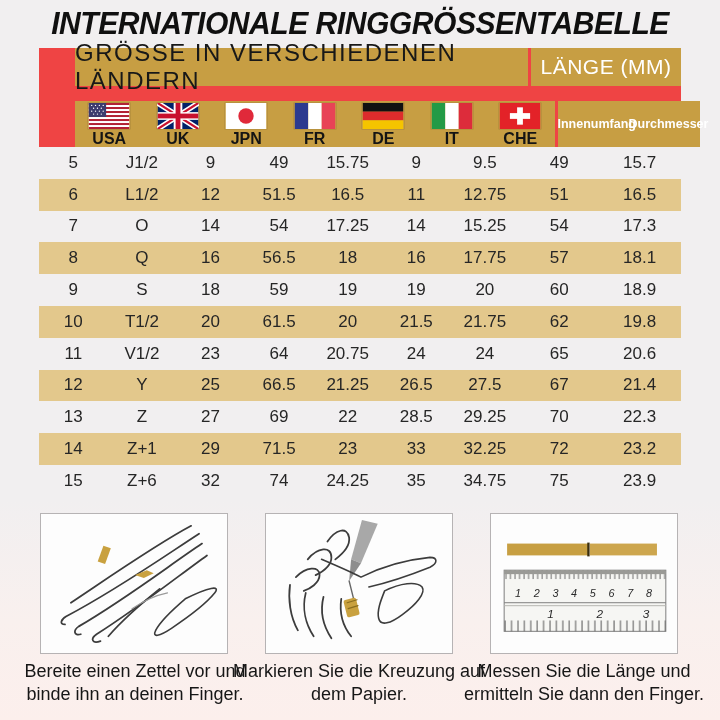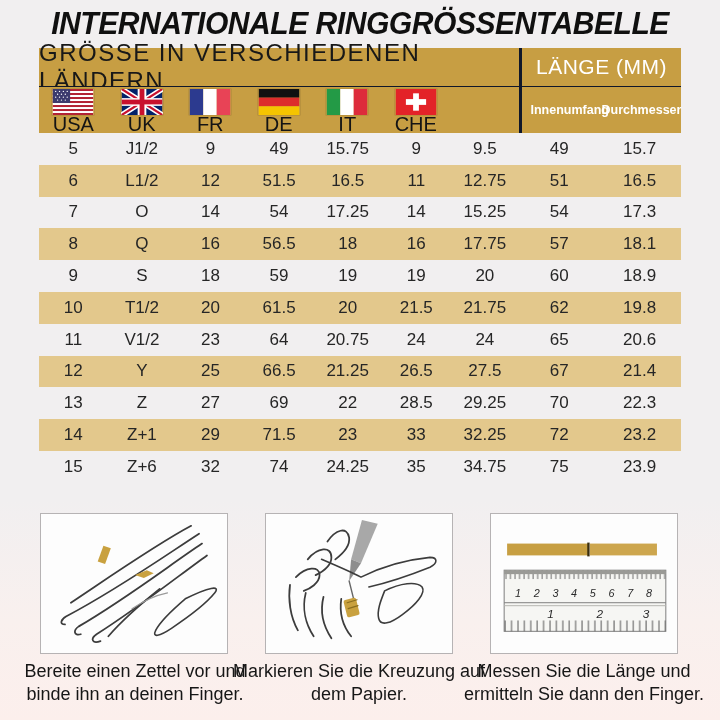--- a/index.html
+++ b/index.html
@@ -9,39 +9,39 @@
     font-family:"Liberation Sans","DejaVu Sans",sans-serif;
     -webkit-font-smoothing:antialiased;
   }
   .page-title{
     position:absolute;top:6px;left:0;width:720px;text-align:center;
     font-size:31px;font-weight:bold;font-style:italic;color:#101010;
     letter-spacing:-0.5px;transform:scaleX(0.97);margin:0;
   }
   
   .ring-table{position:absolute;left:39px;top:48px;width:642px;}
-  .thead{background:#0f172a;display:flex;flex-direction:column;gap:1px;}
+  .thead{background:#ef4444;display:flex;flex-direction:column;gap:15px;padding-left:36px;}
   .thead-row{display:flex;gap:3px;}
   .hdr-left{
     width:480px;height:38px;background:#c79e43;
     display:flex;align-items:center;justify-content:center;
     font-size:24px;color:#181818;letter-spacing:1.5px;
   }
   .hdr-right{
     width:159px;height:38px;background:#c79e43;
     display:flex;align-items:center;justify-content:center;
     font-size:21px;font-weight:normal;color:#ffffff;letter-spacing:0.5px;
   }
   .flags-left{width:480px;height:46px;background:#c79e43;display:flex;}
   .flag-cell{
     width:68.5px;display:flex;flex-direction:column;align-items:center;
     justify-content:center;gap:1px;padding-top:2px;
   }
   .flag-cell svg{display:block;box-shadow:0 0 0 0.5px rgba(0,0,0,0.15);}
-  .flag-label{font-size:20px;color:#141414;line-height:17px;}
+  .flag-label{font-size:16px;color:#141414;line-height:17px;font-weight:bold;}
   .flags-right{
     width:159px;height:46px;background:#c79e43;display:flex;
     align-items:center;justify-content:center;
   }
   .subcol{
     font-size:12.5px;font-weight:bold;color:#ffffff;width:71px;text-align:center;
   }
   .trow{display:flex;height:31.8px;align-items:center;}
   .trow.tan{background:#e3c88c;}
   .tcell{font-size:17px;color:#262626;text-align:center;}
@@ -117,20 +117,27 @@
           <svg width="42" height="27" viewBox="0 0 42 27">
             <rect width="42" height="27" fill="#012169"></rect>
             <path d="M0,0 42,27 M42,0 0,27" stroke="#fff" stroke-width="5.5"></path>
             <path d="M0,0 42,27 M42,0 0,27" stroke="#c8102e" stroke-width="2.2"></path>
             <rect x="16.5" width="9" height="27" fill="#fff"></rect>
               <rect y="9.5" width="42" height="8" fill="#fff"></rect>
             <rect x="18.5" width="5" height="27" fill="#c8102e"></rect>
               <rect y="11" width="42" height="5" fill="#c8102e"></rect>
           </svg>
           <span class="flag-label">UK</span>
+        </div>
+        <div class="flag-cell">
+          <svg width="42" height="27" viewBox="0 0 42 27">
+            <rect width="42" height="27" fill="#ffffff"></rect>
+            <circle cx="21" cy="13.5" r="8" fill="#e0293a"></circle>
+          </svg>
+          <span class="flag-label">JPN</span>
         </div>
         <div class="flag-cell">
           <svg width="42" height="27" viewBox="0 0 42 27">
             <rect width="14" height="27" fill="#2c3a8f"></rect>
               <rect x="14" width="14" height="27" fill="#ffffff"></rect>
             <rect x="28" width="14" height="27" fill="#e84356"></rect>
           </svg>
           <span class="flag-label">FR</span>
         </div>
         <div class="flag-cell">

